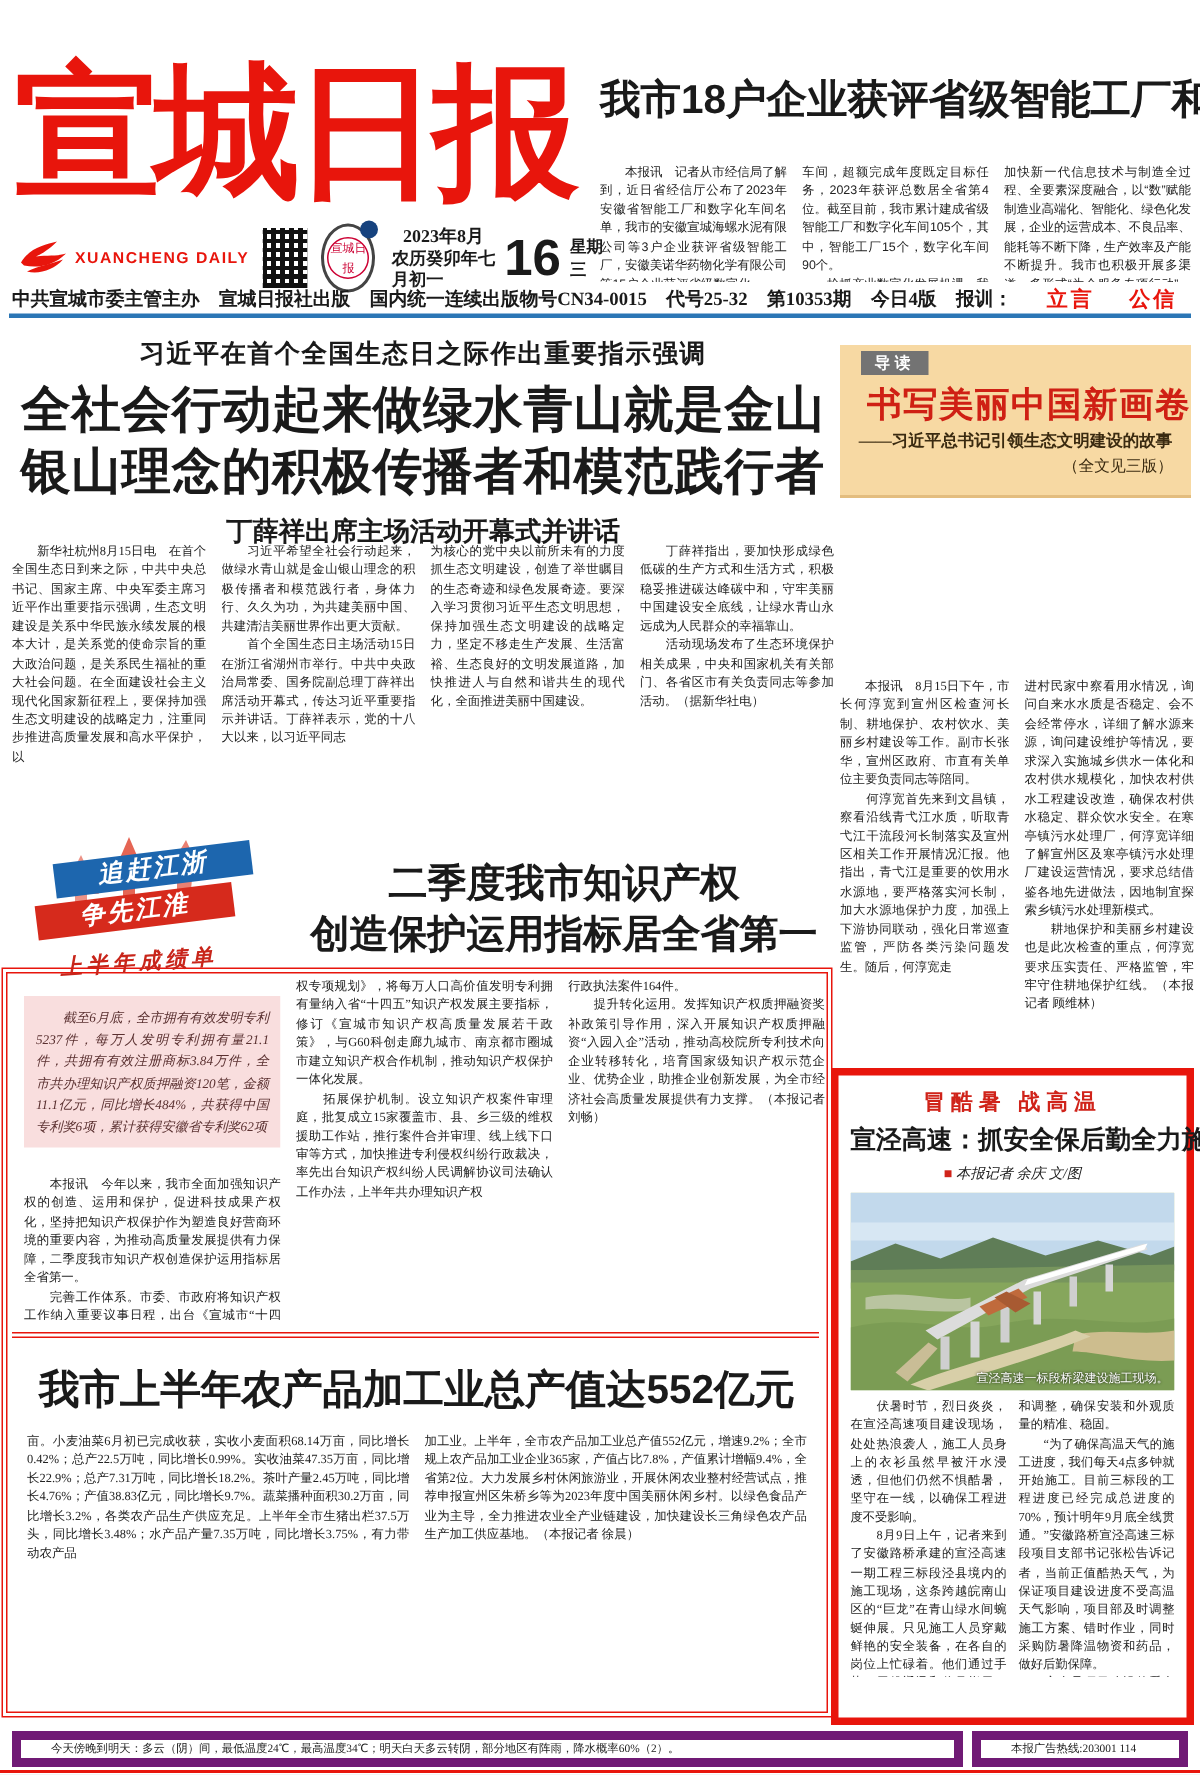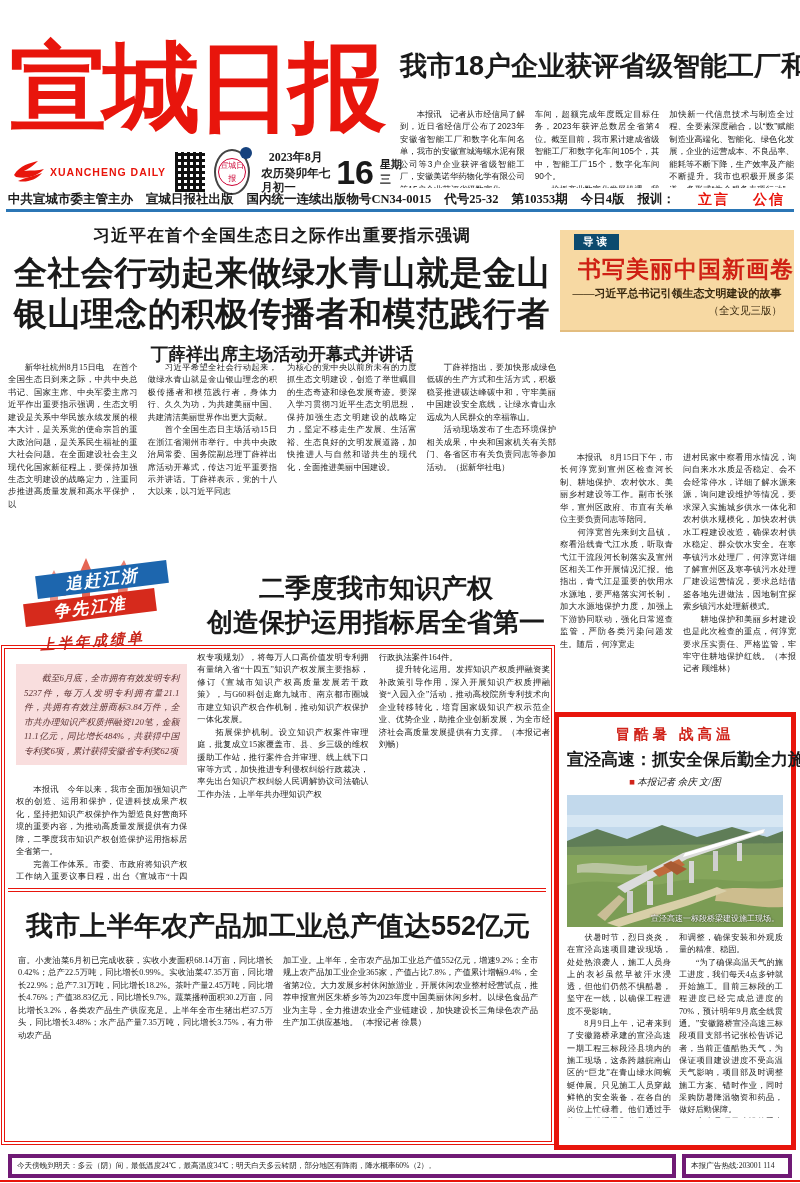--- a/index.html
+++ b/index.html
@@ -42,21 +42,21 @@
   
   .lead{left:8px;top:224px;width:548px;text-align:center;}
   .lead-kicker{font-size:17px;font-weight:bold;letter-spacing:1px;}
   .lead-title{font-size:33px;font-weight:900;line-height:1.23;letter-spacing:0.5px;margin-top:6px;}
   .lead-sub{font-size:17.5px;font-weight:900;margin-top:8px;}
   .lead-body{left:8px;top:362px;width:548px;}
   .lead-body .col{height:190px;}
   
   .daodu{left:560px;top:230px;width:234px;height:100px;background:#f7d9a3;
       border-bottom:2px solid #e3bd7f;}
-  .daodu-tab{position:absolute;left:14px;top:4px;background:#0c4a6e;color:#fff;
+  .daodu-tab{position:absolute;left:14px;top:4px;background:#737373;color:#fff;
       font-size:10.5px;font-weight:bold;padding:1px 9px;letter-spacing:3px;}
   .daodu-title{position:absolute;left:0;top:24px;width:100%;text-align:right;color:#cf2014;
       font-size:23px;font-weight:900;letter-spacing:1px;}
   .daodu-sub{position:absolute;left:0;top:56px;width:100%;text-align:center;
       font-size:11px;font-weight:bold;color:#3a2a10;}
   .daodu-note{position:absolute;right:12px;top:74px;font-size:10.5px;color:#3a2a10;}
   
   .hck-title{left:560px;top:338px;width:236px;font-size:23.5px;font-weight:900;line-height:1.5;letter-spacing:0px;}
   .hck-body{left:560px;top:452px;width:236px;}
   .hck-body .col{height:254px;}
@@ -90,21 +90,21 @@
       font-family:"Liberation Sans",sans-serif;margin-top:2px;}
   .xj-title{text-align:center;font-size:17px;font-weight:900;letter-spacing:0px;margin-top:4px;white-space:nowrap;font-family:"Liberation Sans",sans-serif;}
   .xj-byline{text-align:center;font-size:9.5px;margin-top:5px;font-style:italic;}
   .xj-byline .sq{color:#d0231a;font-style:normal;}
   .photo{position:relative;width:216px;height:132px;margin:6px auto 2px auto;overflow:hidden;}
   .photo-cap{position:absolute;right:4px;bottom:3px;color:#fff;font-size:8px;text-shadow:0 0 2px #000;}
   .xj-body{margin-top:5px;display:flex;gap:8px;}
   .xj-body .col{height:186px;font-size:8.2px;}
   
   .foot{left:8px;top:1154px;width:784px;height:24px;display:flex;gap:6px;}
-  .fcell{border:4px solid #701a75;font-size:7.6px;line-height:1.3;padding:2px 5px;display:flex;align-items:center;overflow:hidden;color:#222;}
+  .fcell{border:6px solid #701a75;font-size:7.6px;line-height:1.3;padding:2px 20px;display:flex;align-items:center;overflow:hidden;color:#222;}
   .f1{width:428px;}
   .f2{flex:1;}
   .f3{width:92px;}
   .foot-redline{left:0px;top:1180px;width:800px;height:2px;background:#e8150c;}
 </style>
 </head>
 <body>
 
 <div class="page">
 

